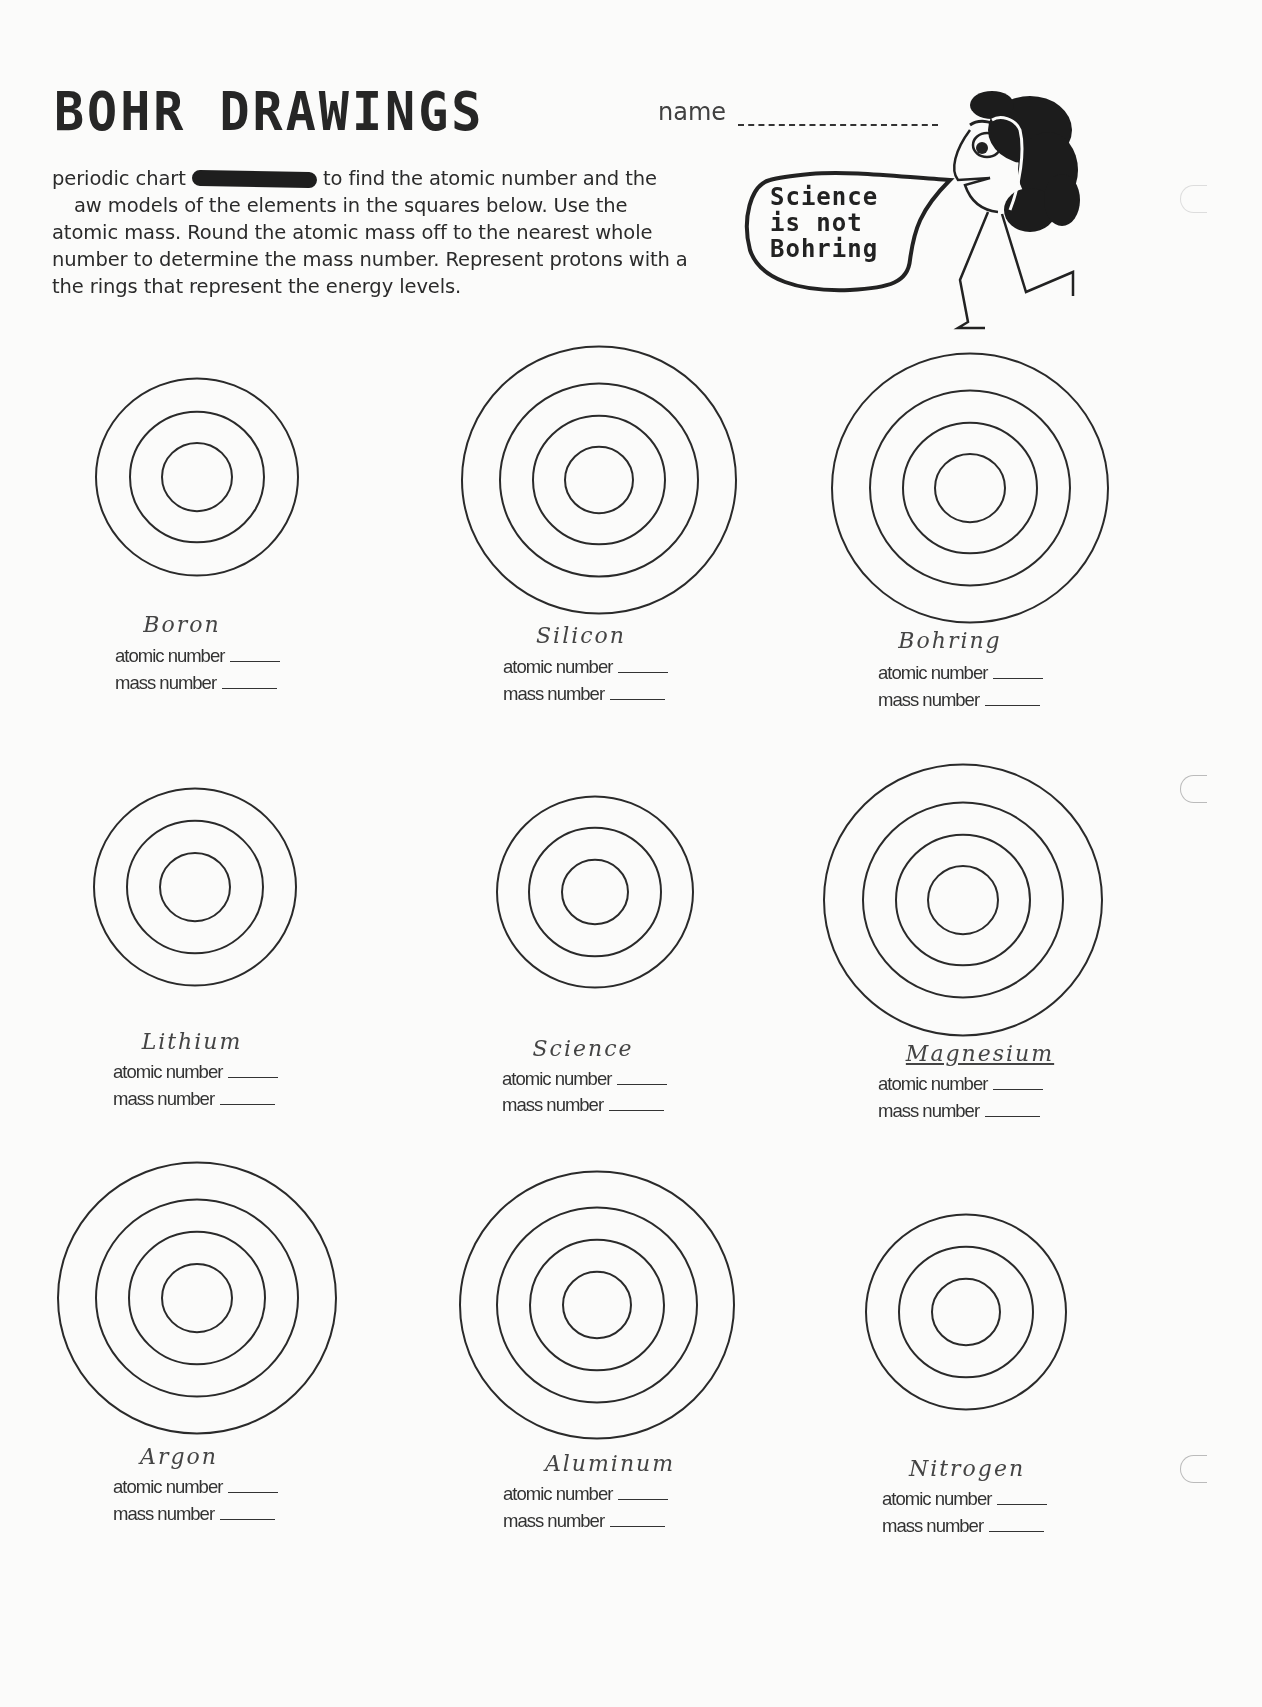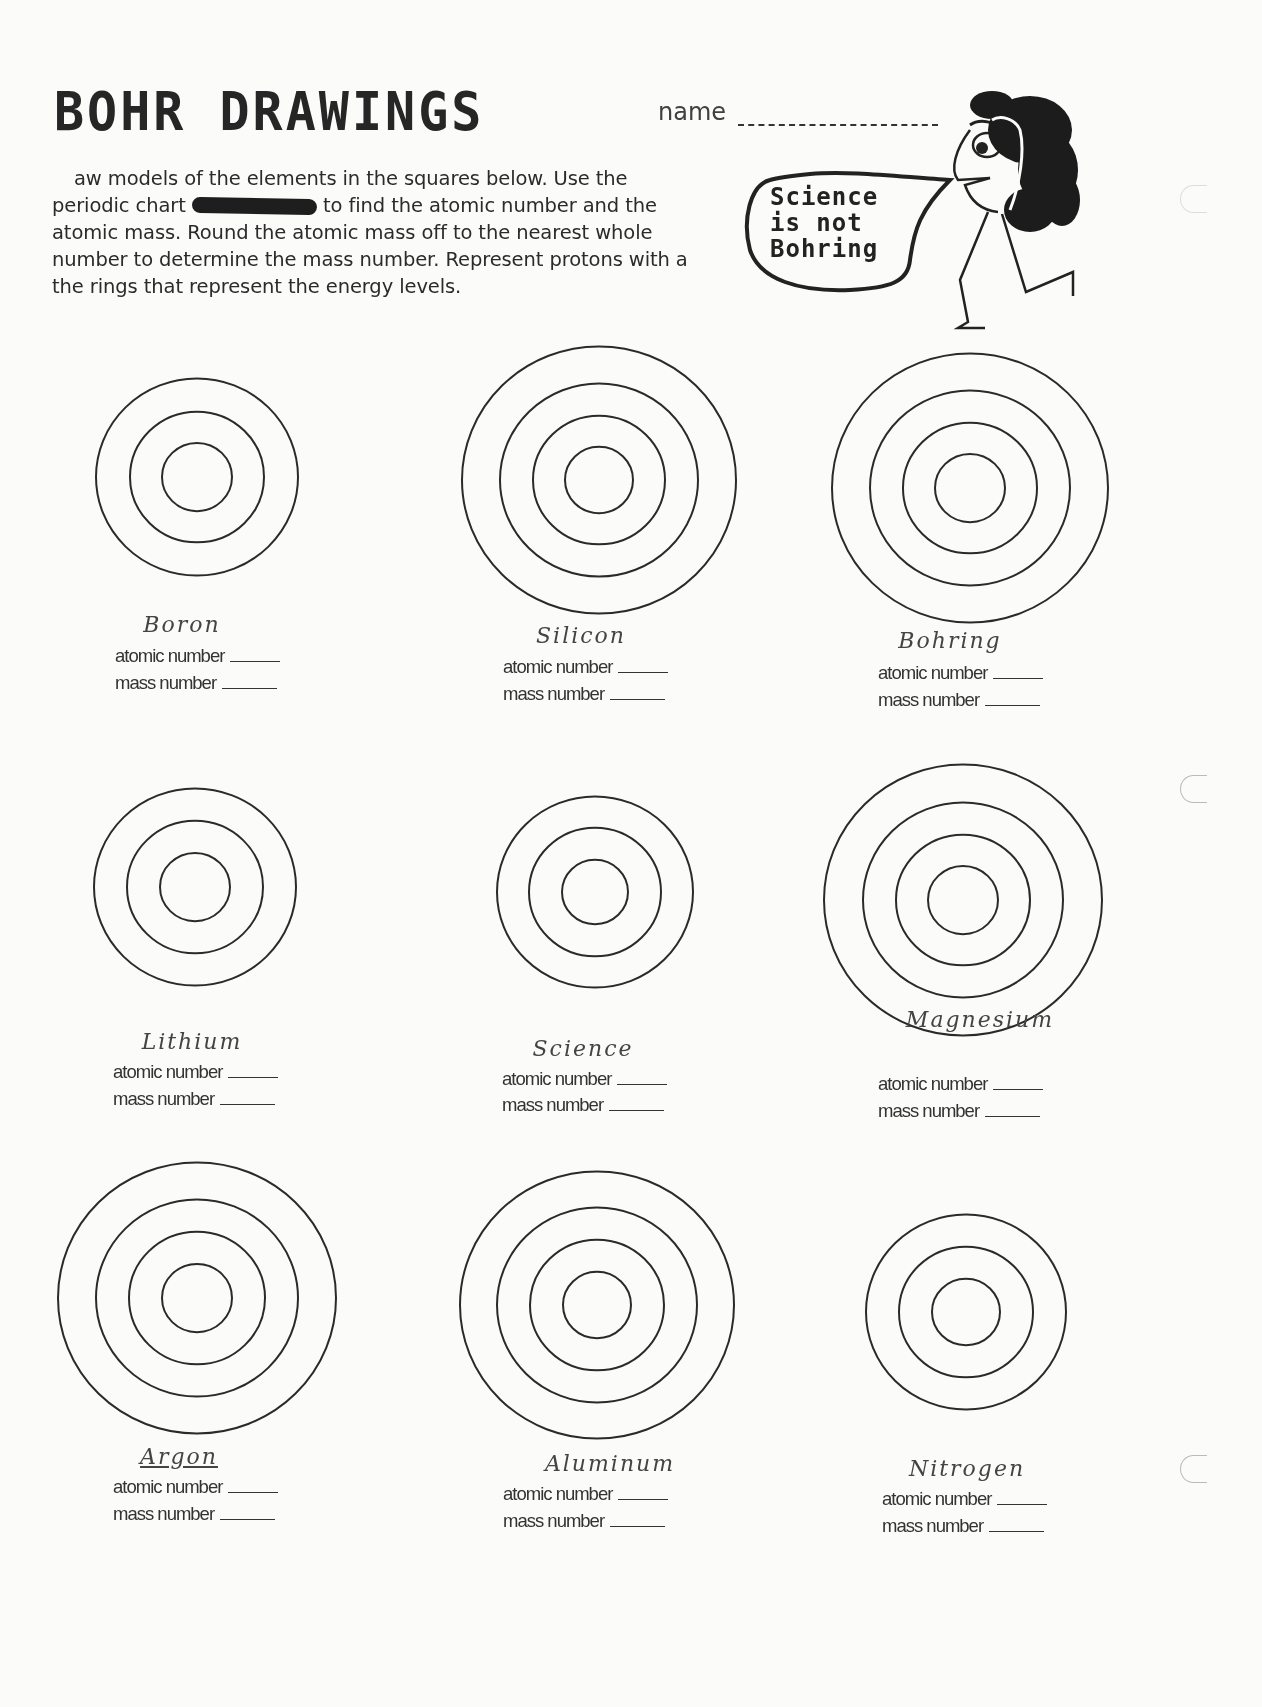--- a/index.html
+++ b/index.html
@@ -39,22 +39,22 @@
   .binder-mark { position:absolute; width:26px; height:26px; border:1px solid #bbb; border-right:none; border-radius:50% 0 0 50%; }
 </style>
 </head>
 <body>
 
 <div class="abs title">BOHR DRAWINGS</div>
 <div class="abs name-label">name</div>
 <div class="abs name-line"></div>
 
 <div class="abs instructions">
+  <span class="line"><span>periodic chart</span> <span class="redact"></span> <span>to find the atomic number and the</span></span>
   <span class="line" style="padding-left:22px">aw models of the elements in the squares below.  Use the</span>
-  <span class="line"><span>periodic chart</span> <span class="redact"></span> <span>to find the atomic number and the</span></span>
   <span class="line">atomic mass.  Round the atomic mass  off to the nearest whole</span>
   <span class="line">number to determine the mass number.  Represent protons with a</span>
   <span class="line">the rings that represent the energy levels.</span>
 </div>
 
 <svg class="abs" style="left:730px;top:60px" width="360" height="290" viewBox="0 0 360 290">
 
   <path d="M40,120 C20,125 12,160 20,190 C30,220 70,232 120,230 C160,228 178,222 180,200 C184,170 190,150 220,120 C180,118 120,110 80,114 C60,116 50,117 40,120 Z" fill="none" stroke="#222" stroke-width="4"></path>
 
   <path d="M240,70 C225,90 220,110 228,120 L260,118 L235,125 C240,140 250,150 268,152" fill="none" stroke="#222" stroke-width="2.5"></path>
@@ -145,24 +145,24 @@
     <div class="field" style="left: 503px; top: 683px;"><span>mass number</span><span class="blank" style="width: 55px;"></span></div>
     <div class="el-name" style="left: 950px; top: 628px;">Bohring</div>
     <div class="field" style="left: 878px; top: 662px;"><span>atomic number</span><span class="blank" style="width: 50px;"></span></div>
     <div class="field" style="left: 878px; top: 689px;"><span>mass number</span><span class="blank" style="width: 55px;"></span></div>
     <div class="el-name" style="left: 192px; top: 1029px; text-align: center;">Lithium</div>
     <div class="field" style="left: 113px; top: 1061px;"><span>atomic number</span><span class="blank" style="width: 50px;"></span></div>
     <div class="field" style="left: 113px; top: 1088px;"><span>mass number</span><span class="blank" style="width: 55px;"></span></div>
     <div class="el-name" style="left: 583px; top: 1036px;">Science</div>
     <div class="field" style="left: 502px; top: 1068px;"><span>atomic number</span><span class="blank" style="width: 50px;"></span></div>
     <div class="field" style="left: 502px; top: 1094px;"><span>mass number</span><span class="blank" style="width: 55px;"></span></div>
-    <div class="el-name" style="left: 980px; top: 1007px;">Magnesium</div>
+    <div class="el-name" style="left: 980px; top: 1041px; text-decoration: underline;">Magnesium</div>
     <div class="field" style="left: 878px; top: 1073px;"><span>atomic number</span><span class="blank" style="width: 50px;"></span></div>
     <div class="field" style="left: 878px; top: 1100px;"><span>mass number</span><span class="blank" style="width: 55px;"></span></div>
-    <div class="el-name" style="left: 179px; top: 1444px; text-decoration: underline;">Argon</div>
+    <div class="el-name" style="left: 179px; top: 1444px;">Argon</div>
     <div class="field" style="left: 113px; top: 1476px;"><span>atomic number</span><span class="blank" style="width: 50px;"></span></div>
     <div class="field" style="left: 113px; top: 1503px;"><span>mass number</span><span class="blank" style="width: 55px;"></span></div>
     <div class="el-name" style="left: 610px; top: 1451px;">Aluminum</div>
     <div class="field" style="left: 503px; top: 1483px;"><span>atomic number</span><span class="blank" style="width: 50px;"></span></div>
     <div class="field" style="left: 503px; top: 1510px;"><span>mass number</span><span class="blank" style="width: 55px;"></span></div>
     <div class="el-name" style="left: 967px; top: 1456px;">Nitrogen</div>
     <div class="field" style="left: 882px; top: 1488px;"><span>atomic number</span><span class="blank" style="width: 50px;"></span></div>
     <div class="field" style="left: 882px; top: 1515px;"><span>mass number</span><span class="blank" style="width: 55px;"></span></div>
   </div>
 

